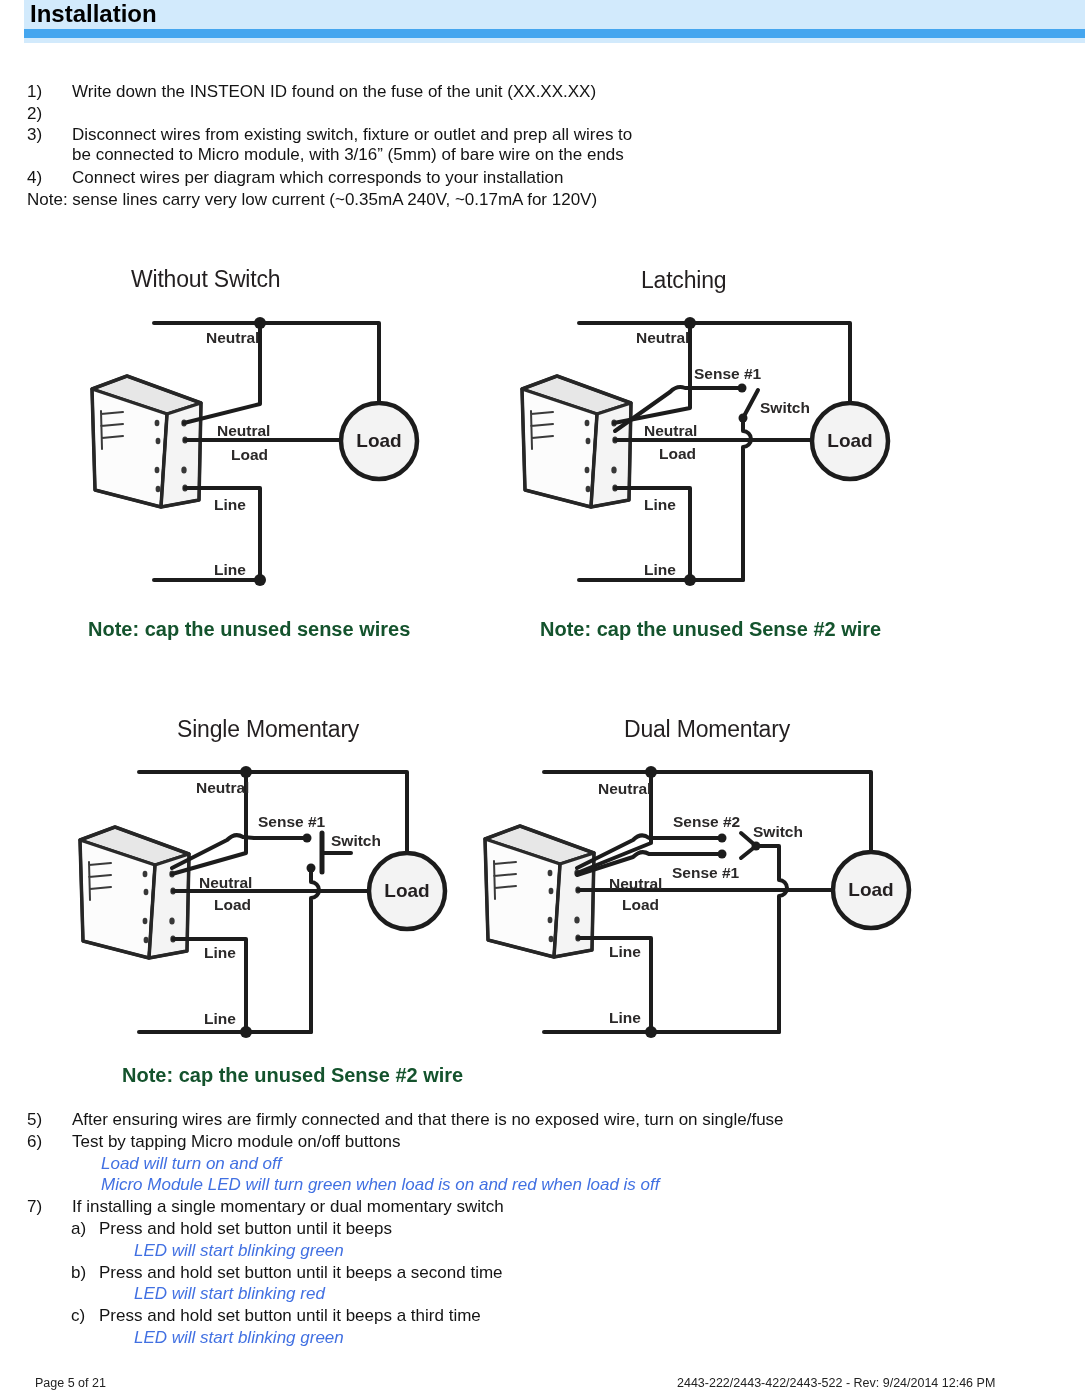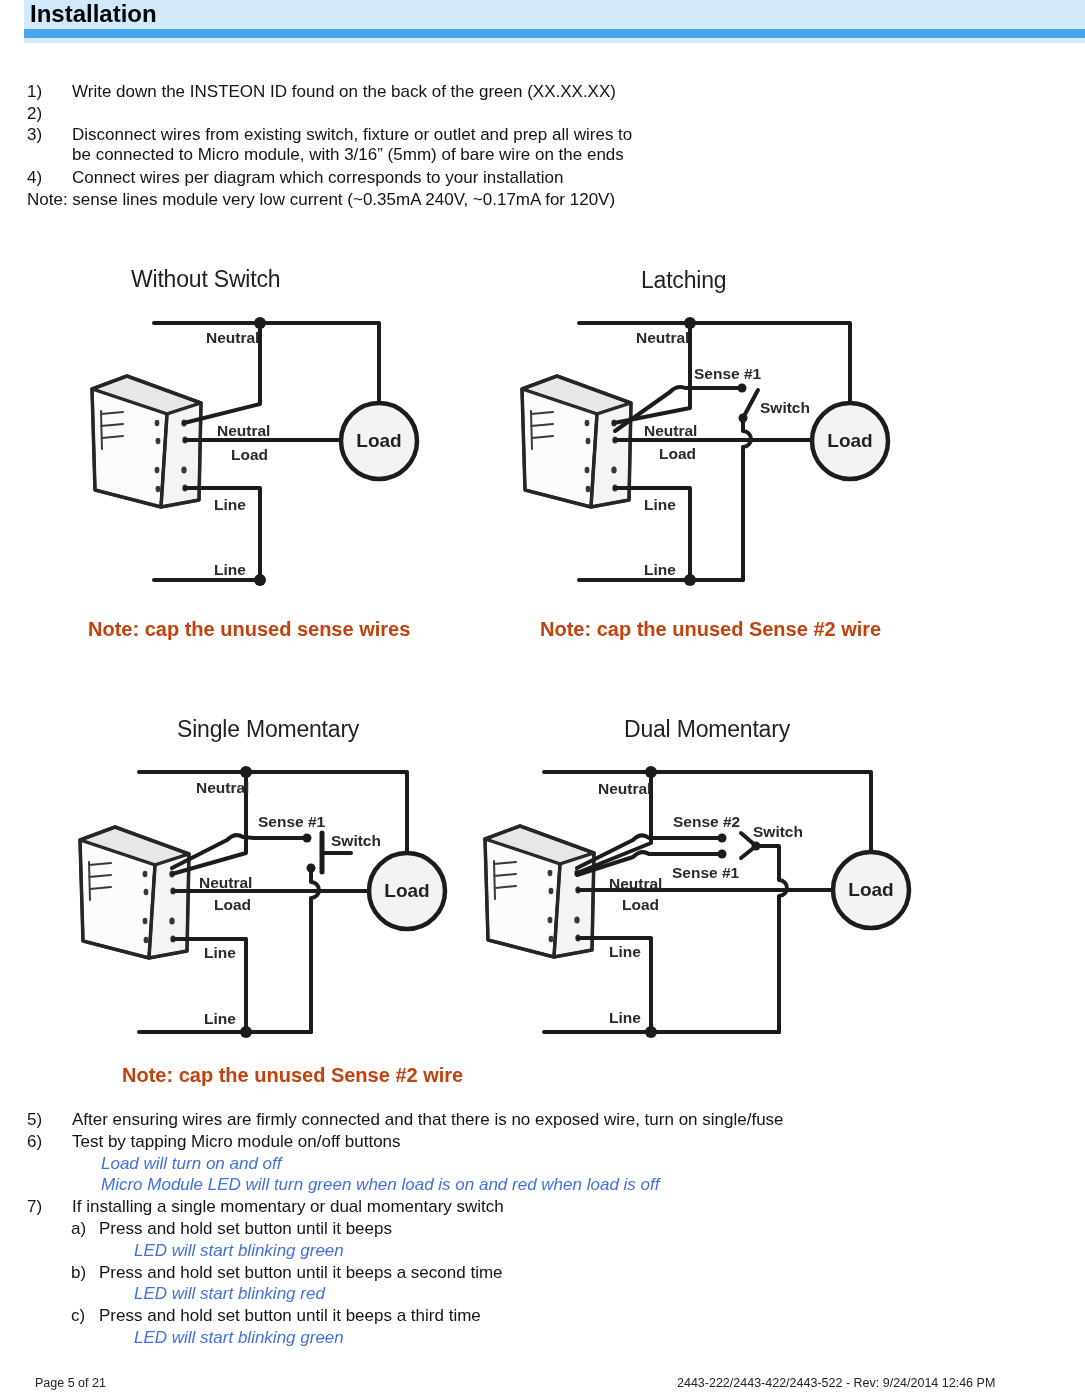--- a/index.html
+++ b/index.html
@@ -22,21 +22,21 @@
   .row.flush .txt{left:3px;}
   .r-sub .num{left:47px;}
   .r-sub .txt{left:75px;}
   .r-note1 .txt{left:77px;}
   .r-note2 .txt{left:110px;}
   .blue-it{color:#4170e2;font-style:italic;}
   .blist .row{height:21.8px;}
 
   
   .dg-title{position:absolute;font-size:23px;font-weight:400;color:#231f20;letter-spacing:-0.2px;}
-  .dg-note{position:absolute;font-size:20px;font-weight:600;color:#c2410c;}
+  .dg-note{position:absolute;font-size:20px;font-weight:600;color:#14532d;}
 
   
   .footer{position:absolute;font-size:12.5px;color:#222;top:1376px;}
 
   
   .wire{fill:none;stroke:#1c1c1c;stroke-width:4;stroke-linecap:round;stroke-linejoin:round;}
   .wire-thick{stroke-width:5;}
   .dot{fill:#1c1c1c;stroke:none;}
   .lbl{font-family:"Liberation Sans",sans-serif;font-size:15.5px;font-weight:600;fill:#2b2929;}
   .loadtxt{font-family:"Liberation Sans",sans-serif;font-size:19px;font-weight:600;fill:#231f20;text-anchor:middle;}
@@ -54,36 +54,36 @@
 <div class="page">
 
   <div class="hdr-band"></div>
   <div class="hdr-title">Installation</div>
   <div class="hdr-bar"></div>
   <div class="hdr-strip"></div>
 
   <div class="list" style="top:82px;">
     <div class="row r-step">
       <span class="num">1)</span>
-      <span class="txt">Write down the INSTEON ID found on the back of the green (XX.XX.XX)</span>
+      <span class="txt">Write down the INSTEON ID found on the fuse of the unit (XX.XX.XX)</span>
     </div>
     <div class="row r-step">
       <span class="num">2)</span>
     </div>
     <div class="row r-step tall">
       <span class="num">3)</span>
       <span class="txt">Disconnect wires from existing switch, fixture or outlet and prep all wires to
 be connected to Micro module, with 3/16” (5mm) of bare wire on the ends</span>
     </div>
     <div class="row r-step">
       <span class="num">4)</span>
       <span class="txt">Connect wires per diagram which corresponds to your installation</span>
     </div>
     <div class="row flush">
-      <span class="txt">Note: sense lines module very low current (~0.35mA 240V, ~0.17mA for 120V)</span>
+      <span class="txt">Note: sense lines carry very low current (~0.35mA 240V, ~0.17mA for 120V)</span>
     </div>
   </div>
 
   <div class="dg-title" style="left:107px;top:266px;">Without Switch</div>
   <div class="dg-title" style="left:617px;top:267px;">Latching</div>
   <div class="dg-title" style="left:153px;top:716px;">Single Momentary</div>
   <div class="dg-title" style="left:600px;top:716px;">Dual Momentary</div>
 
   <div class="dg-note" style="left:64px;top:618px;">Note: cap the unused sense wires</div>
   <div class="dg-note" style="left:516px;top:618px;">Note: cap the unused Sense #2 wire</div>

